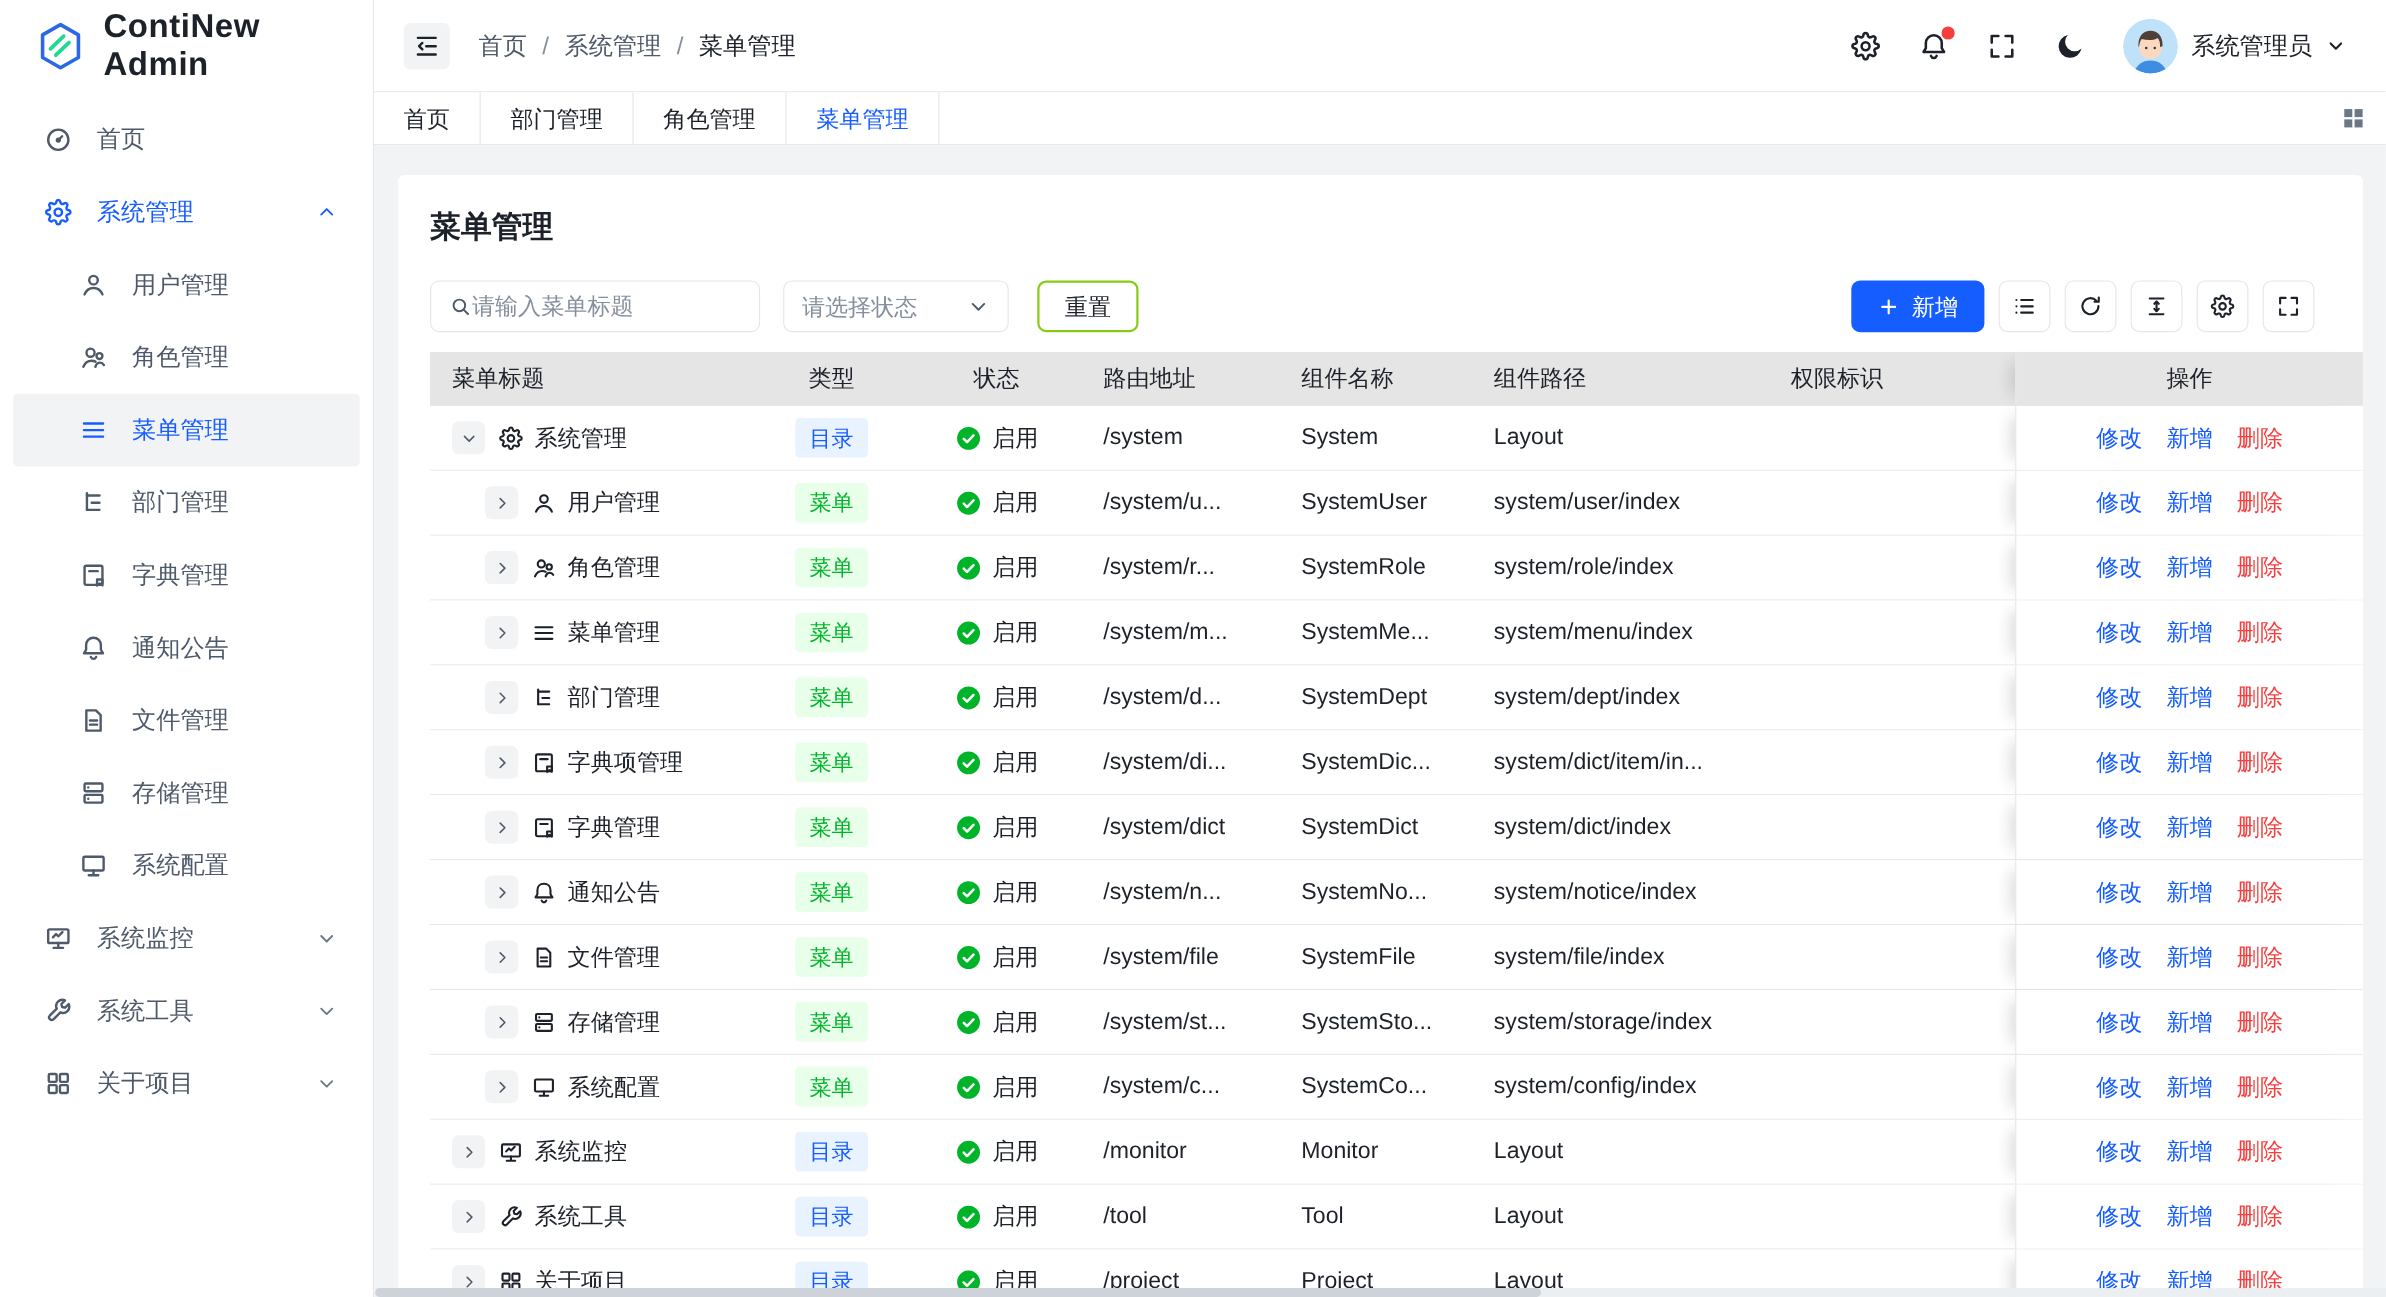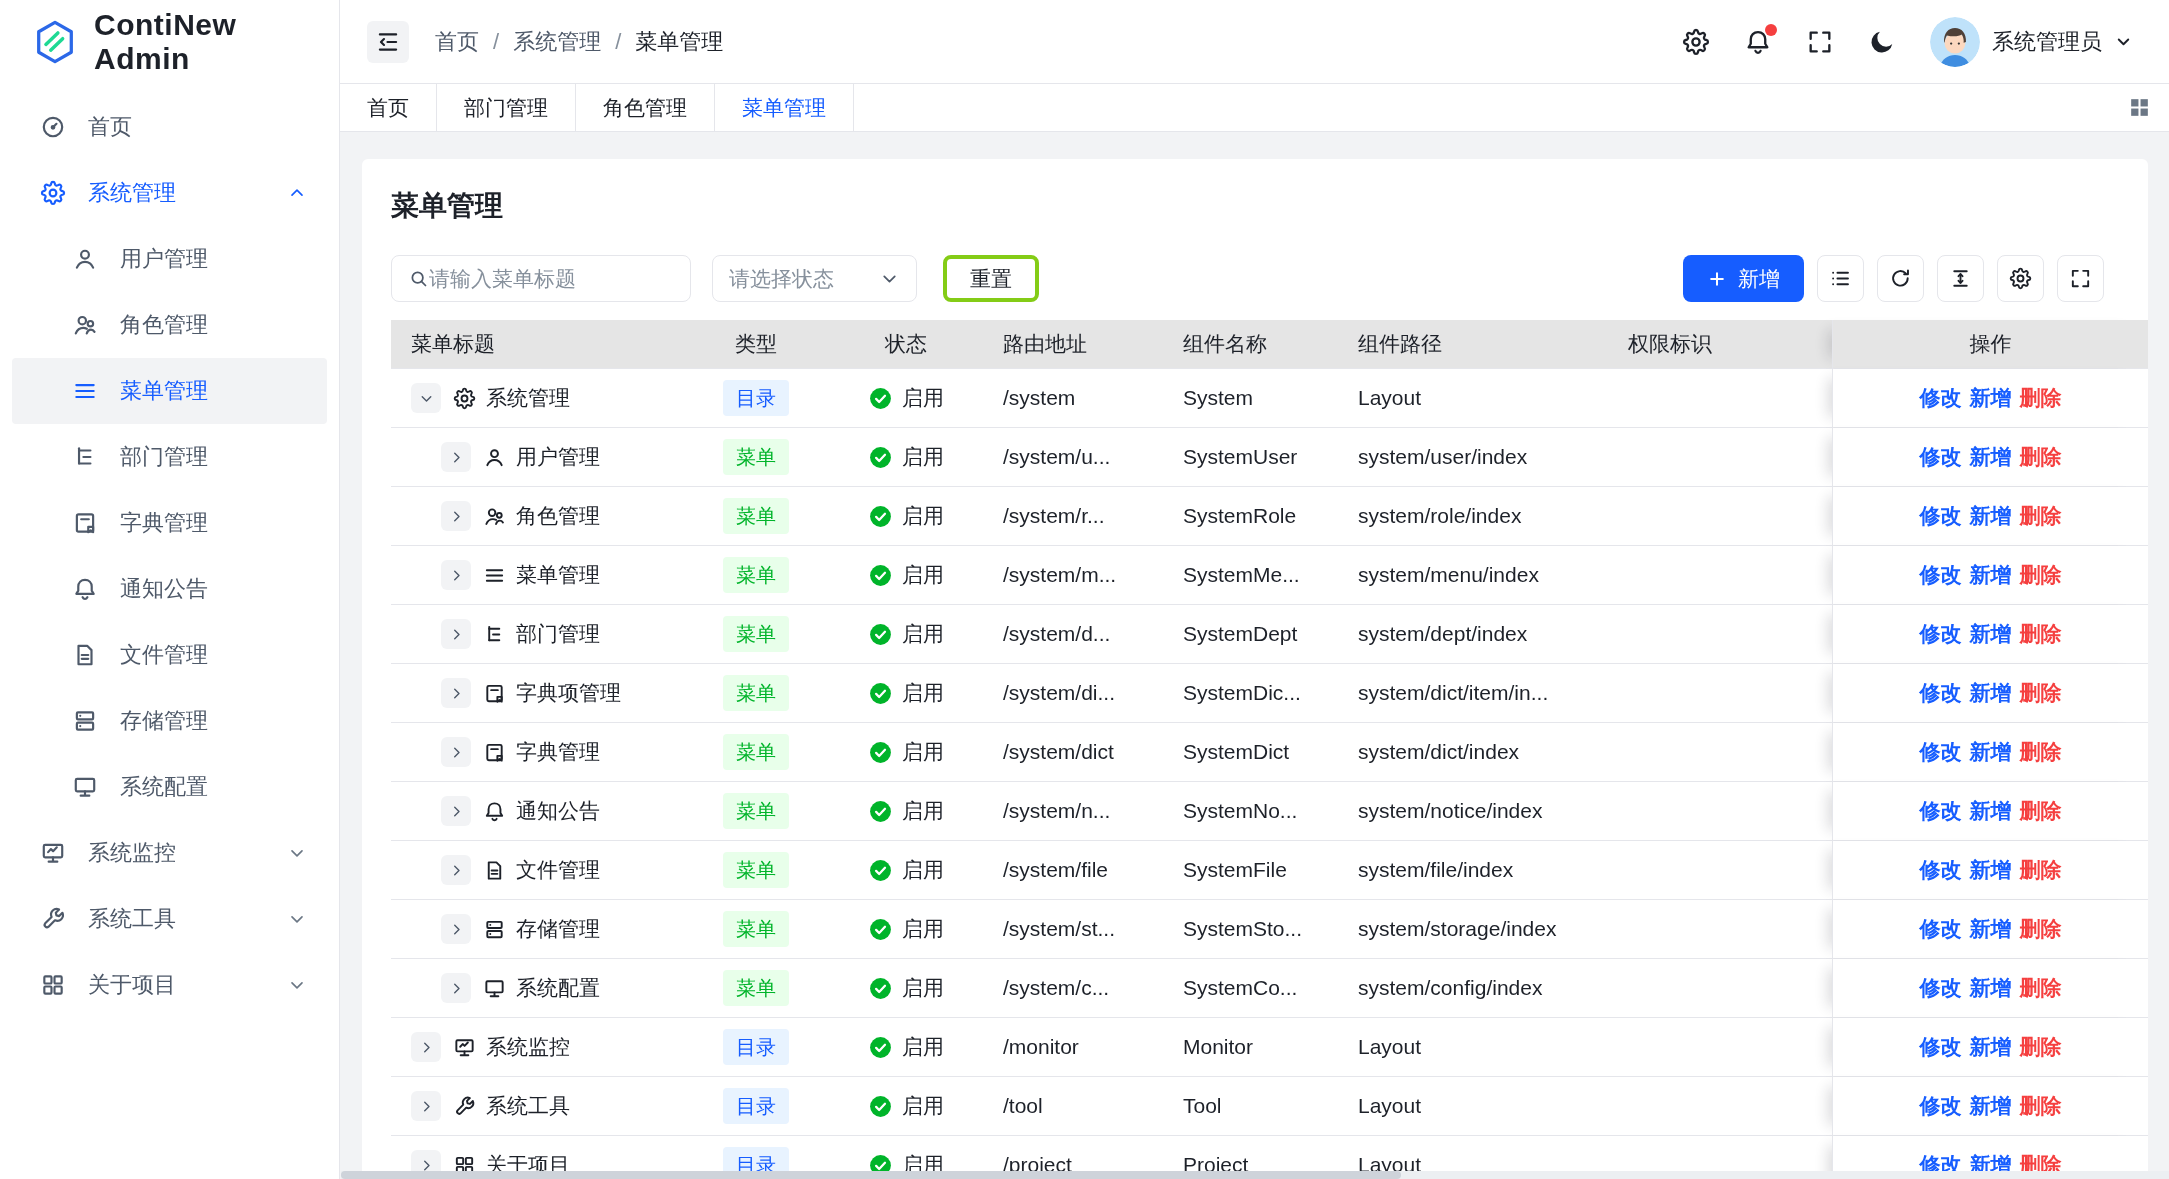--- a/index.html
+++ b/index.html
@@ -58,21 +58,21 @@
   .filter-row { display:flex; align-items:center; margin-top:30px; padding-right:44px; }
   .search-box, .select-box { height:47px; border:1px solid #e5e6eb; border-radius:8px; background:#fff;
     display:flex; align-items:center; padding:0 16px; font-size:21px; }
   .search-box { width:300px; color:#86909c; }
   .search-box .icon, .select-box .icon { width:21px; height:21px; color:#4e5969; }
   .search-box input { border:none; outline:none; flex:1; min-width:0; font-size:21px;
     font-family:inherit; color:#1d2129; background:transparent; }
   .search-box input::placeholder { color:#86909c; }
   .select-box { width:205px; margin-left:21px; color:#86909c; cursor:pointer; }
   .select-box .sel-label { flex:1; }
-  .reset-btn { margin-left:26px; height:47px; padding:0 23px; background:#fff; border:4px solid #84cc16;
+  .reset-btn { margin-left:26px; height:47px; padding:0 23px; background:#fff; border:2px solid #84cc16;
     border-radius:8px; font-size:21px; font-family:inherit; color:#1d2129; cursor:pointer; }
   .add-btn { margin-left:auto; height:47px; padding:0 24px; background:var(--primary,#165dff); color:#fff;
     border:none; border-radius:8px; font-size:21px; font-family:inherit; display:flex; align-items:center;
     gap:11px; cursor:pointer; }
   .add-btn .icon { width:20px; height:20px; }
   .icon-btn { width:47px; height:47px; margin-left:13px; background:#fff; border:1px solid #e5e6eb;
     border-radius:8px; display:grid; place-items:center; color:#1d2129; cursor:pointer; }
   .icon-btn .icon { width:23px; height:23px; }
 
   
@@ -90,21 +90,21 @@
   .c7 { width:316px; justify-content:center; border-left:1px solid #e5e6eb;
     box-shadow:-14px 0 14px -10px rgba(29,33,41,.16); background:inherit; }
   .expand { width:30px; height:30px; border-radius:6px; background:#f2f3f5; border:none;
     display:grid; place-items:center; color:#4e5969; margin-right:12px; cursor:pointer; flex:0 0 auto; }
   .expand .icon { width:17px; height:17px; }
   .indent1 .expand { margin-left:30px; }
   .row-icon { width:23px; height:23px; color:#1d2129; margin-right:10px; }
   .badge { height:36px; padding:3px 13px; border-radius:4px; font-size:20px; display:inline-flex; align-items:center; }
   .status-wrap { display:flex; align-items:center; gap:9px; }
   .check { width:25px; height:25px; }
-  .ops { display:flex; gap:8px;font-weight:bold; }
+  .ops { display:flex; gap:22px; }
   .op-link { cursor:pointer; }
 
   
   .hbar { position:absolute; left:341px; right:0; bottom:0; height:8px; background:#eceff2; }
   .hbar-thumb { height:100%; width:58%; background:#ced3da; border-radius:4px; }
 </style>
 </head>
 <body>
 
 <div class="app">

